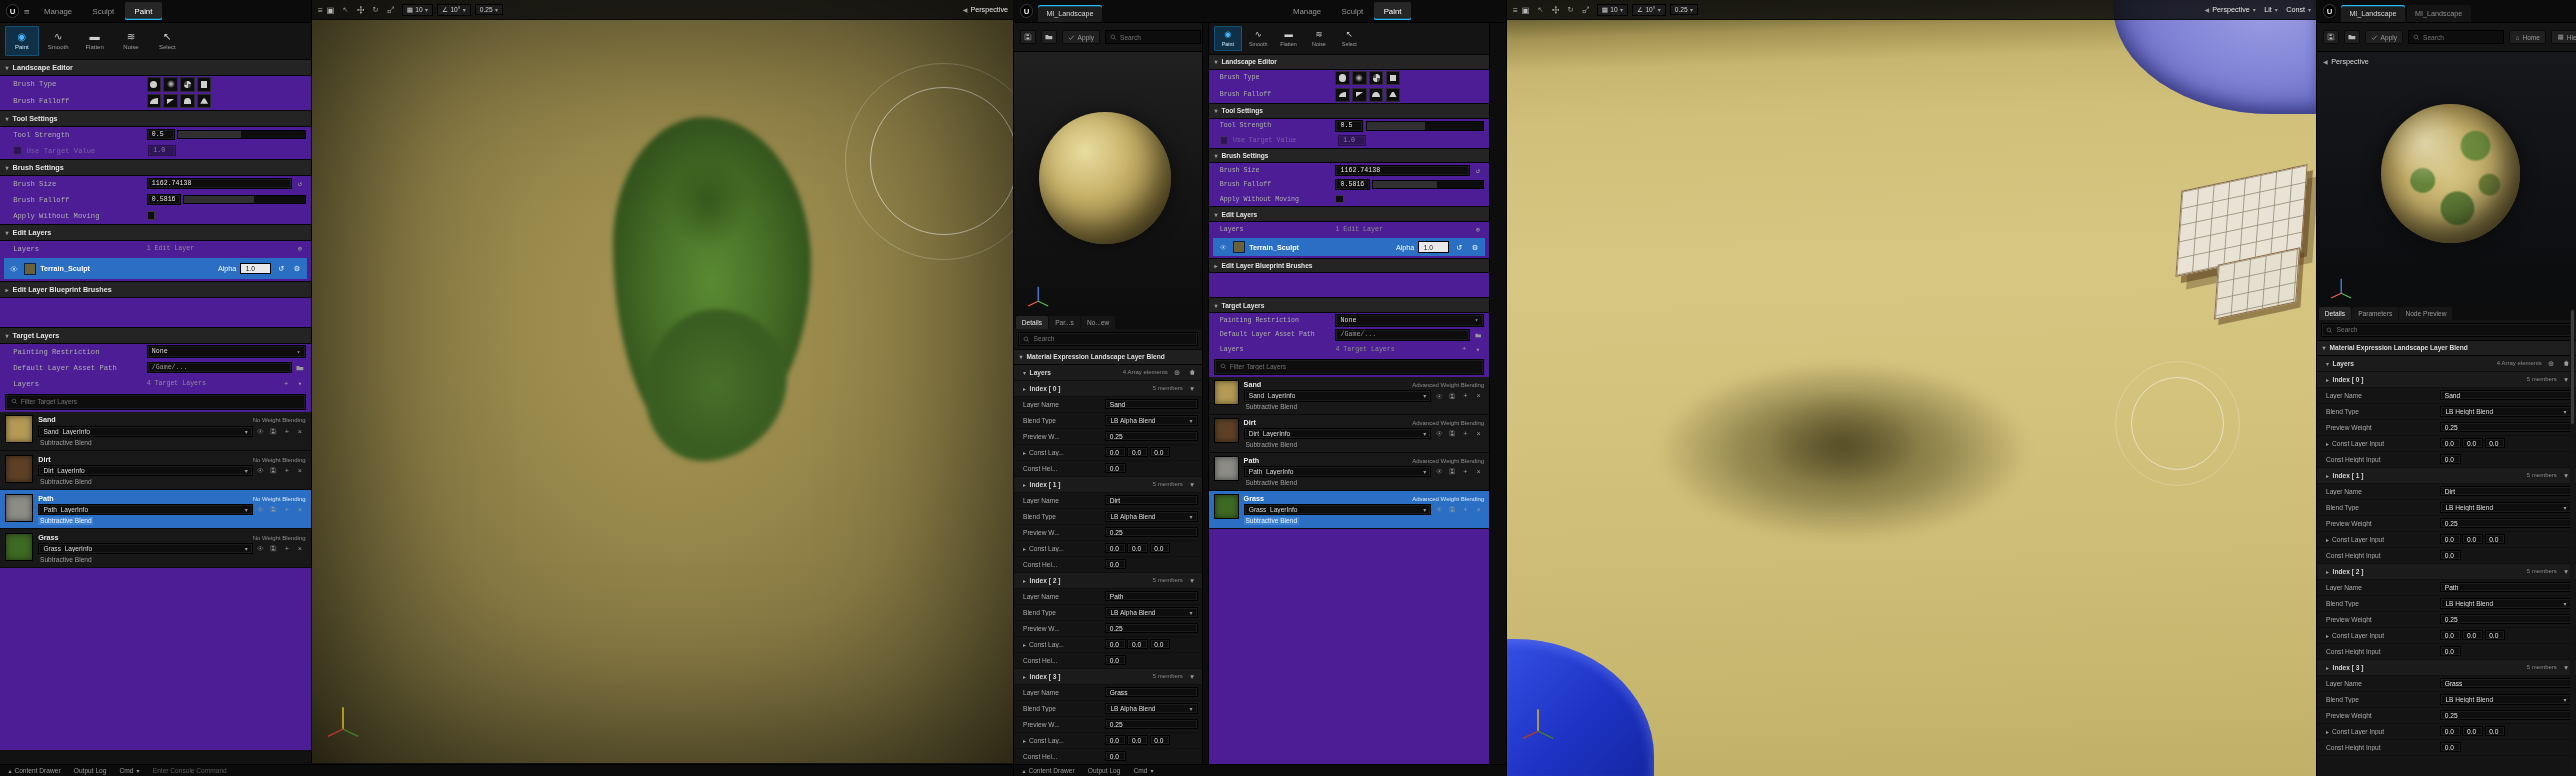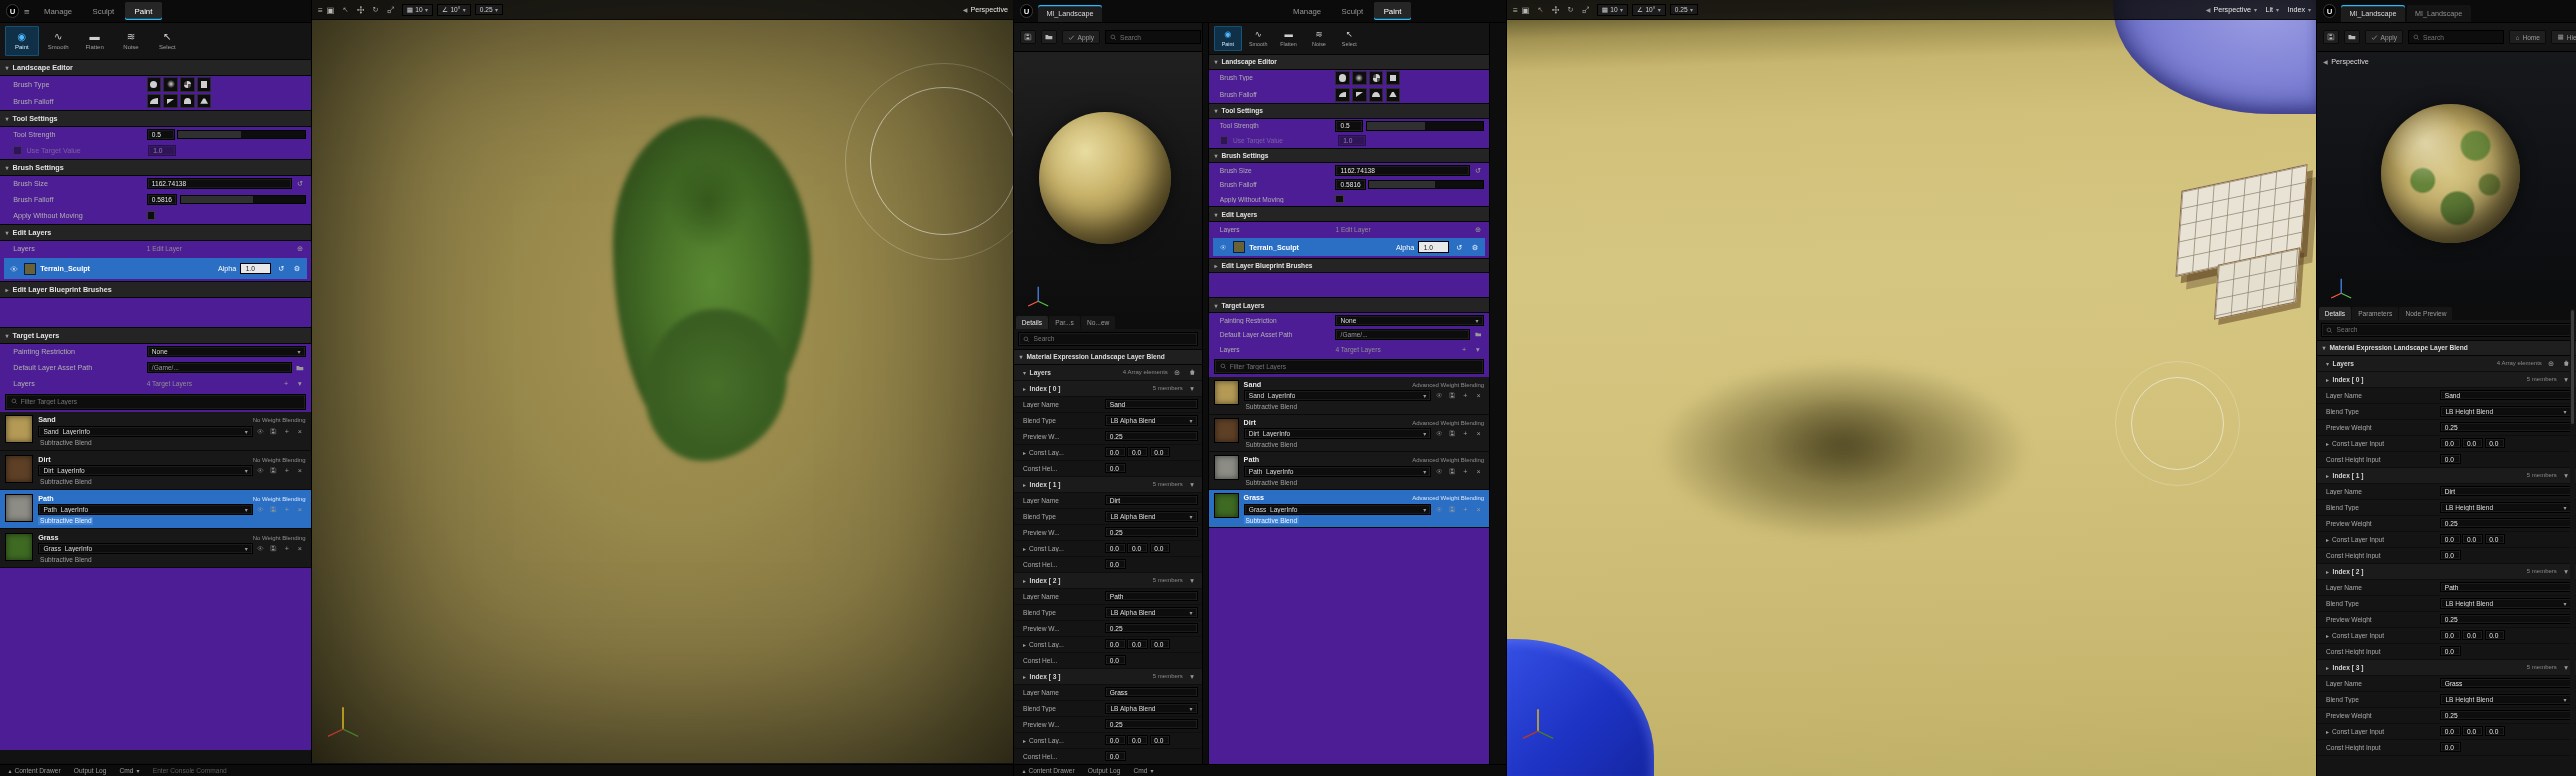--- a/index.html
+++ b/index.html
@@ -23,21 +23,21 @@
   .toolbtn{width:34px;height:30px;display:flex;flex-direction:column;align-items:center;justify-content:center;gap:1.8px;color:#9f9f9f;font-size:6px;border-radius:1.8px;}
   .toolbtn .tglyph{font-size:10.2px;color:#cfcfcf;line-height:1;}
   .toolbtn.active{background:#0f3047;color:#cfe9ff;box-shadow:inset 0 0 0 0.6px #1c6ea0;}
   .toolbtn.active .tglyph{color:#4db8ff;}
   .compactbar .toolbtn{width:28px;height:25px;font-size:5.4px;}
   .compactbar .toolbtn .tglyph{font-size:8.4px;}
   
   .lpanel{background:#4c1d95;overflow:hidden;}
   .sec{display:flex;align-items:center;gap:4.2px;height:17px;background:#242424;border-top:0.6px solid #050505;border-bottom:0.6px solid #050505;padding:0 5.4px;color:#e2e2e2;font-weight:bold;font-size:7.2px;}
   .caret{color:#9a9a9a;font-size:6px;flex:0 0 auto;}
-  .row{display:flex;align-items:center;gap:4.8px;min-height:16px;padding:1.2px 5.4px 1.2px 13.2px;}
+  .row{display:flex;align-items:center;gap:4.8px;min-height:16px;padding:1.2px 5.4px 1.2px 13.2px;font-family:Liberation Mono, monospace;}
   .lbl{flex:0 0 44%;color:#b0b0b0;font-size:7.2px;white-space:nowrap;overflow:hidden;}
   .ctrl{flex:1;display:flex;align-items:center;gap:2.4px;min-width:0;}
   .numbox{background:#0d0d0d;border:0.6px solid #000;box-shadow:inset 0 0 0 0.6px #2a2a2a;color:#e6e6e6;font-size:6.6px;padding:1.2px 4.2px;min-width:28px;white-space:nowrap;overflow:hidden;}
   .numbox.grow{flex:1;}
   .slidertrack{flex:1;height:9.6px;background:#0d0d0d;border:0.6px solid #000;position:relative;min-width:18px;}
   .slidertrack .fill{position:absolute;left:0;top:0;bottom:0;background:#303030;}
   .checkbox{width:8.4px;height:8.4px;background:#0d0d0d;border:0.6px solid #3a3a3a;flex:0 0 auto;}
   .dim{opacity:.45;}
   .dimtext{color:#8f8f8f;font-size:6.6px;white-space:nowrap;}
   .dropdown{flex:1;display:flex;align-items:center;justify-content:space-between;gap:2.4px;background:#0d0d0d;border:0.6px solid #000;box-shadow:inset 0 0 0 0.6px #2a2a2a;padding:1.2px 4.2px;font-size:6.6px;color:#ddd;min-width:0;}
@@ -1220,21 +1220,21 @@
       <span class="vplabel">
           <span class="caret">◀</span>
           <span>Perspective</span>
           <span class="caret">▾</span>
         </span>
       <span class="vplabel">
           <span>Lit</span>
           <span class="caret">▾</span>
         </span>
       <span class="vplabel">
-          <span>Index</span>
+          <span>Const</span>
           <span class="caret">▾</span>
         </span>
     </span>
   </div>
 
   <div style="position:absolute;right:0;top:0;width:204px;height:114px;background:radial-gradient(ellipse at 75% 10%, #9a9ce2 0%, #8184d6 45%, #666ac1 75%, #4c51a8 100%);border-bottom-left-radius:78% 95%;box-shadow:inset 0 -6px 10.8px rgba(40,40,110,.45), inset 8.4px -8.4px 18px rgba(30,30,90,.3);"></div>
   <div style="position:absolute;left:150px;top:361px;width:373px;height:180px;background:radial-gradient(closest-side, rgba(96,87,44,.92) 0%, rgba(110,100,52,.6) 55%, transparent 100%);filter:blur(4.8px);border-radius:45% 55% 50% 50% / 50% 45% 55% 50%;"></div>
   <div style="position:absolute;left:258px;top:397px;width:156px;height:90px;background:radial-gradient(closest-side, rgba(70,62,30,.55), transparent);filter:blur(3px);border-radius:50%;"></div>
 
   <div style="position:absolute;left:670px;top:179px;width:129px;height:83px;transform:rotate(-12deg) skewX(-16deg);background-color:#e8e3d4;background-image:linear-gradient(rgba(150,140,120,.85) 1.2px, transparent 1.2px),linear-gradient(90deg, rgba(150,140,120,.85) 1.2px, transparent 1.2px);background-size:16px 16px;border:1.8px solid #8a6a42;box-shadow:6px 7.2px 0 rgba(90,60,30,.55), 12px 14.4px 0 rgba(70,45,20,.32);"></div>

